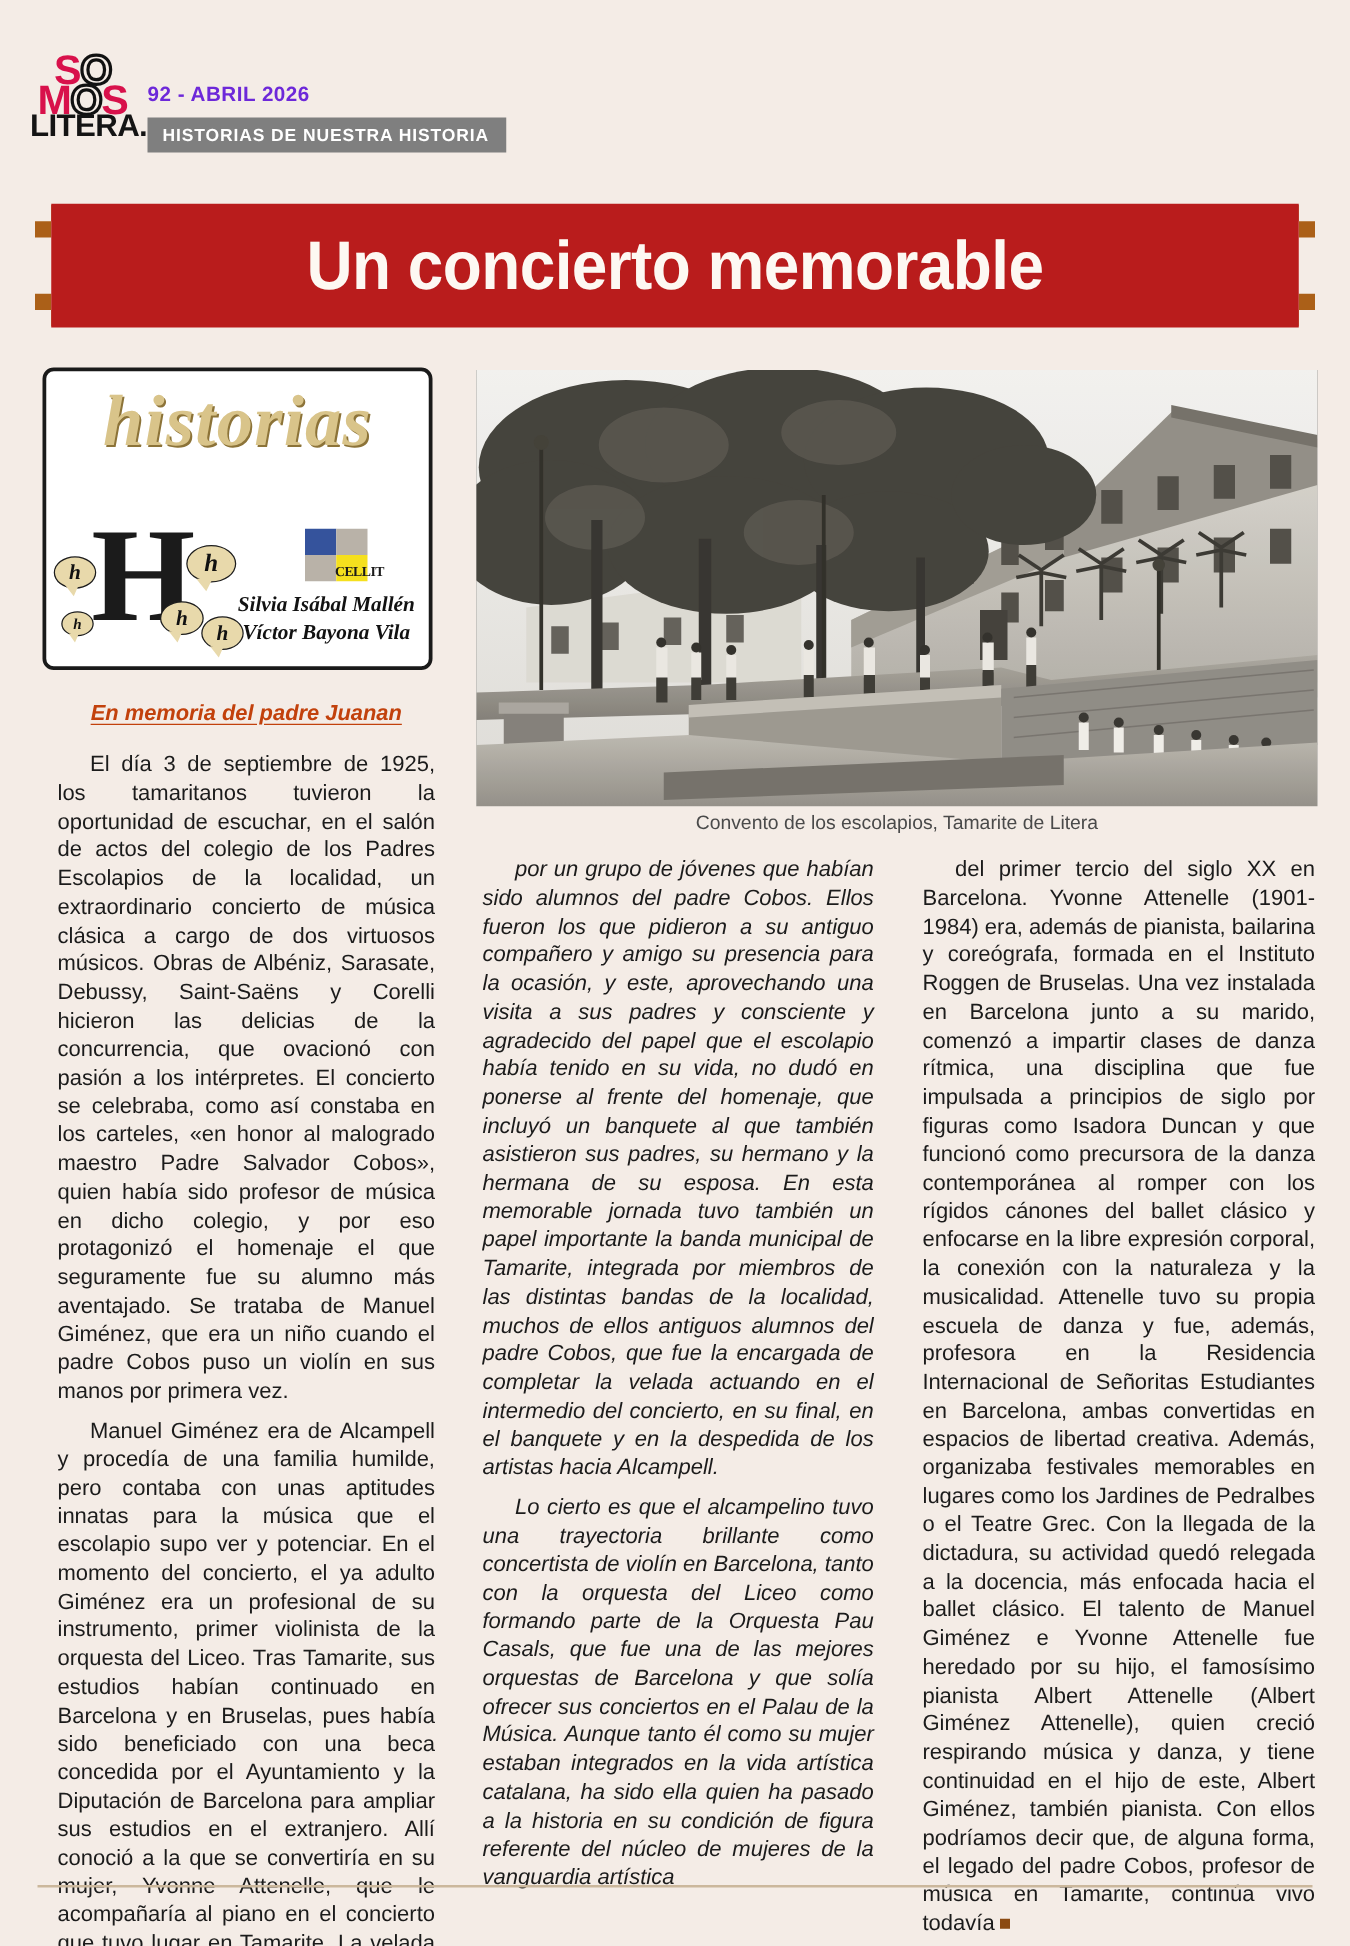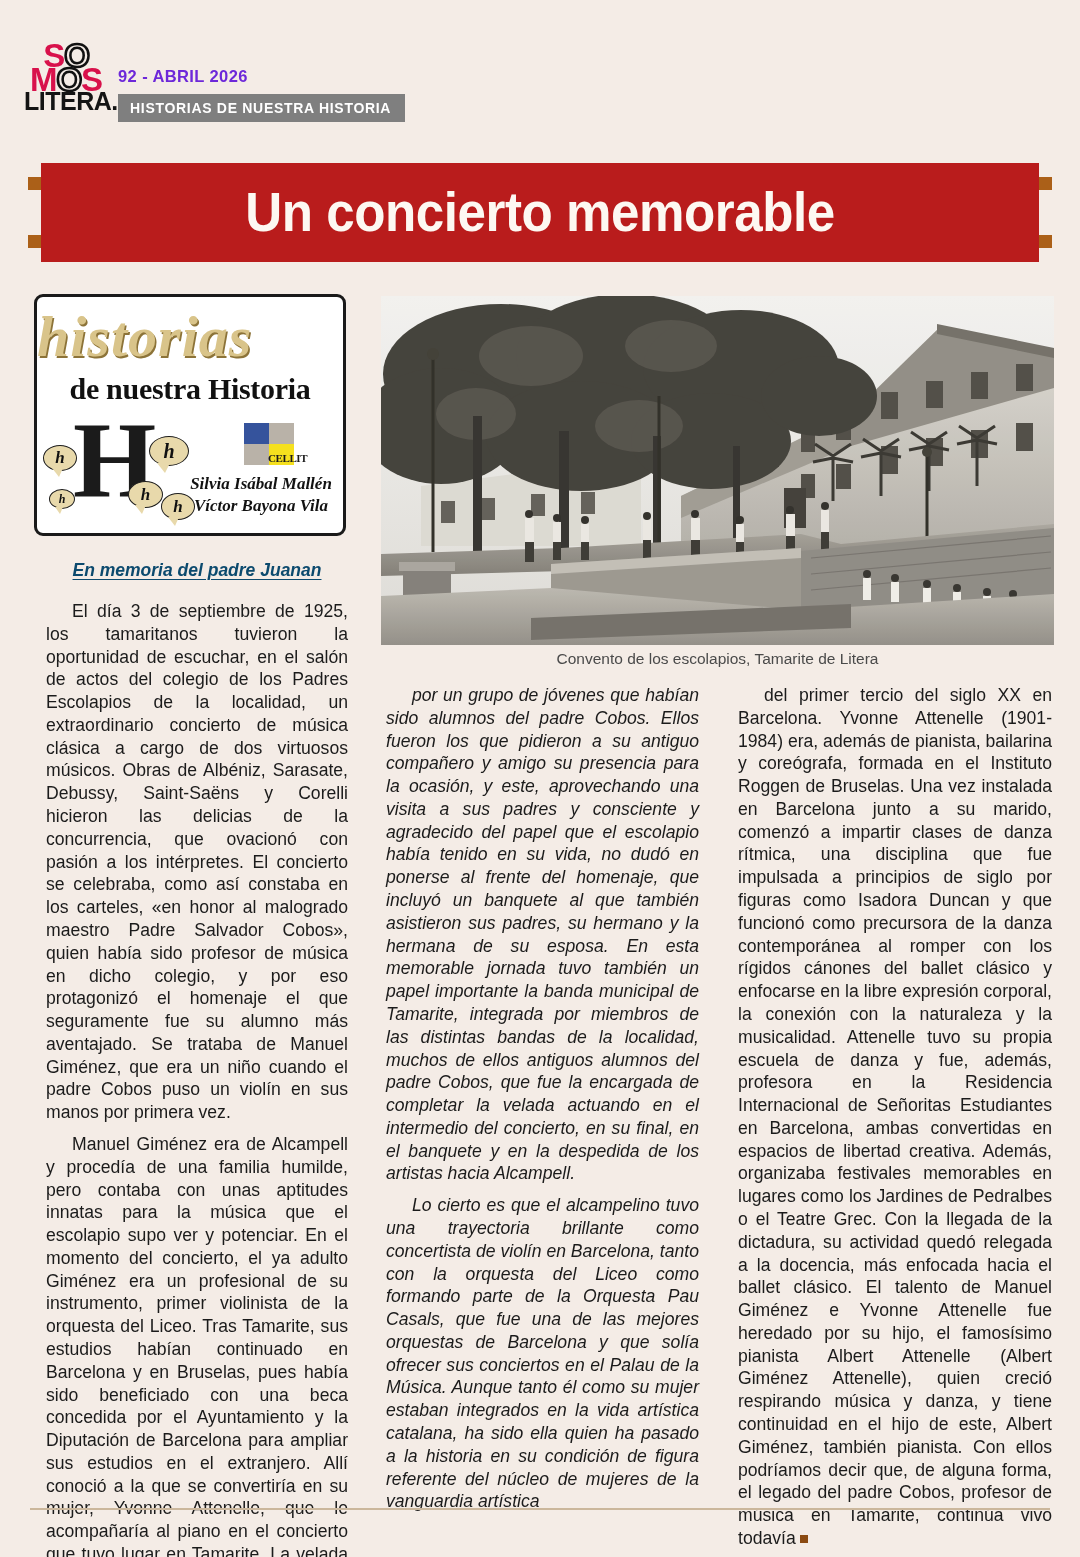--- a/index.html
+++ b/index.html
@@ -124,21 +124,21 @@
     height: 242px;
     background: #ffffff;
     border: 3px solid #1a1a1a;
     border-radius: 9px;
     box-sizing: border-box;
     overflow: hidden;
   }
   .hist-word {
     position: absolute;
     left: 0; right: 0; top: 6px;
-    text-align: left;
+    text-align: center;
     font-family: "Liberation Serif", serif;
     font-style: italic;
     font-weight: bold;
     font-size: 58px;
     color: #d9c48a;
     text-shadow: 1.5px 1.5px 0 #8c7338;
     letter-spacing: 1px;
   }
   .hist-sub {
     position: absolute;
@@ -240,21 +240,21 @@
 
   
   .sub-head {
     position: absolute;
     left: 46px; top: 560px;
     width: 302px;
     text-align: center;
     font-size: 17.5px;
     font-weight: bold;
     font-style: italic;
-    color: #0c4a6e;
+    color: #c2410c;
     text-decoration: underline;
     text-underline-offset: 3px;
   }
   .col {
     position: absolute;
     font-size: 17.6px;
     line-height: 1.295;
     color: #1b1b1b;
     text-align: justify;
     hyphens: auto;
@@ -304,21 +304,20 @@
   <div class="notch tr2"></div>
   <div class="notch br"></div>
   <div class="notch br2"></div>
   <div class="banner">
     <div class="banner-title">Un concierto memorable</div>
   </div>
 </div>
 
 <div class="histbox">
   <div class="hist-word">historias</div>
-  <div class="hist-sub">de nuestra Historia</div>
   <div class="big-h">H</div>
   <div class="bub bub1">h</div>
   <div class="bub bub2">h</div>
   <div class="bub bub3">h</div>
   <div class="bub bub4">h</div>
   <div class="bub bub5">h</div>
   <div class="cellit">
     <div class="cq a"></div>
     <div class="cq b"></div>
     <div class="cq c"></div>

